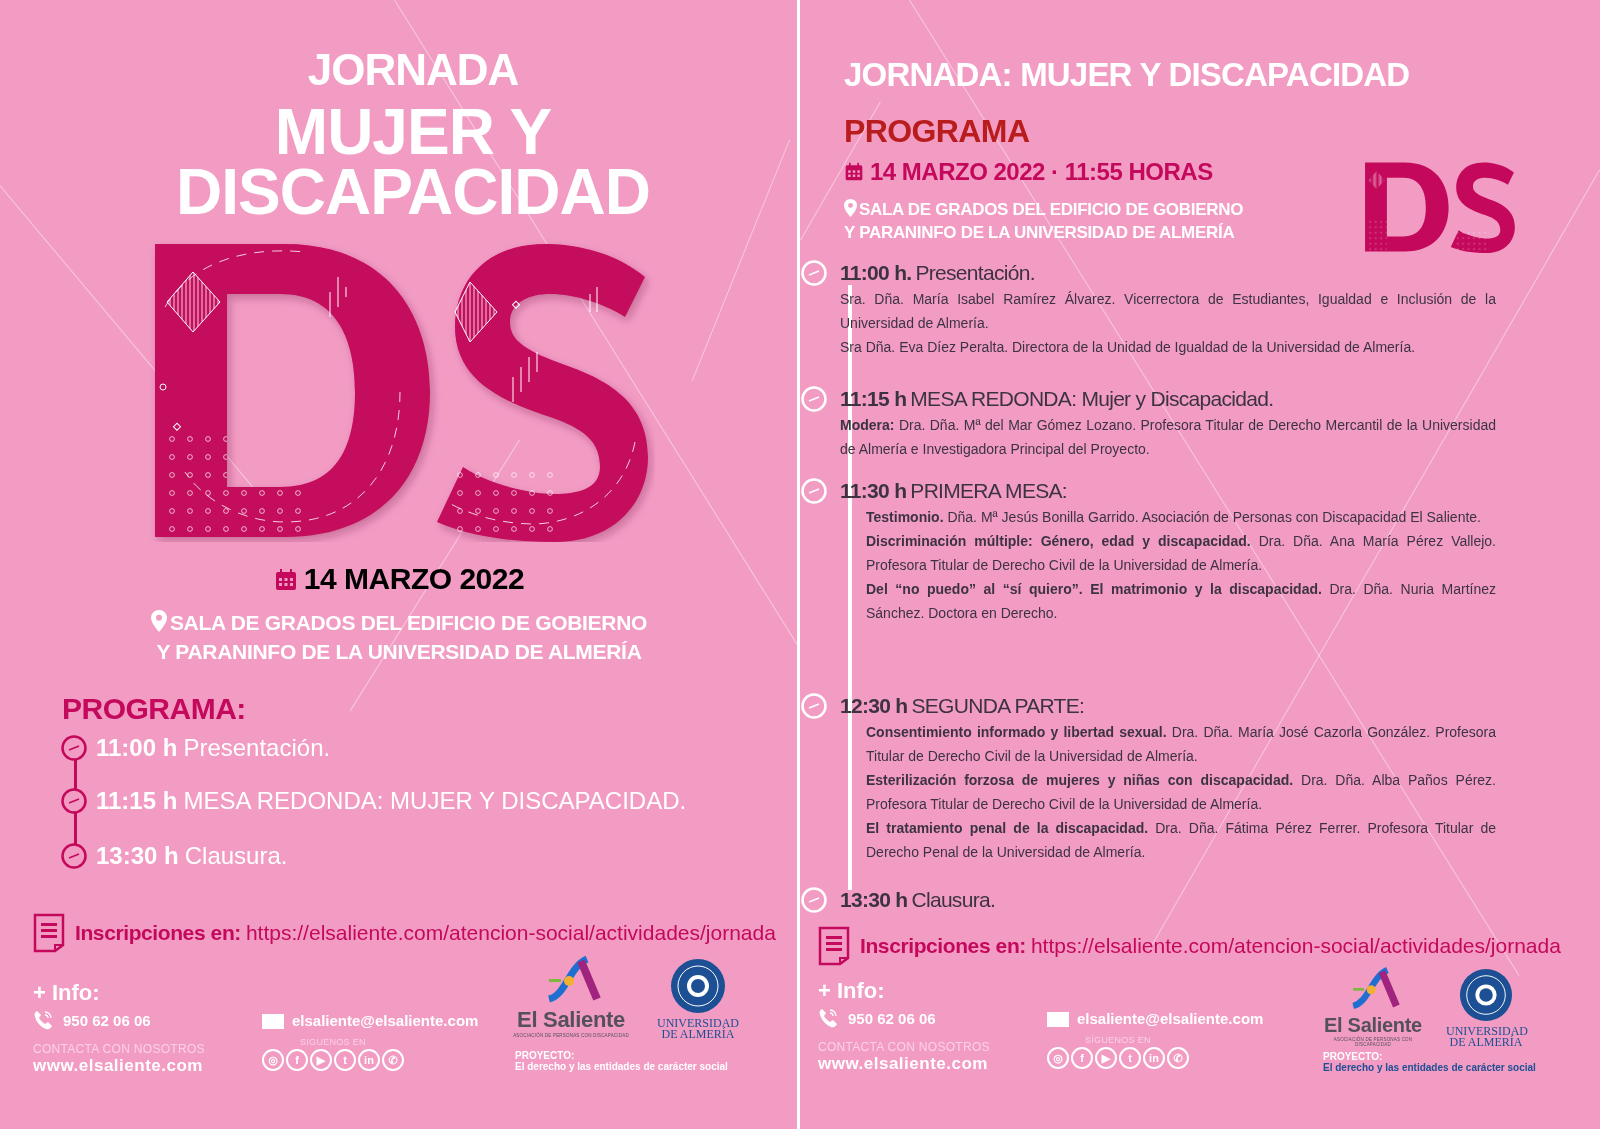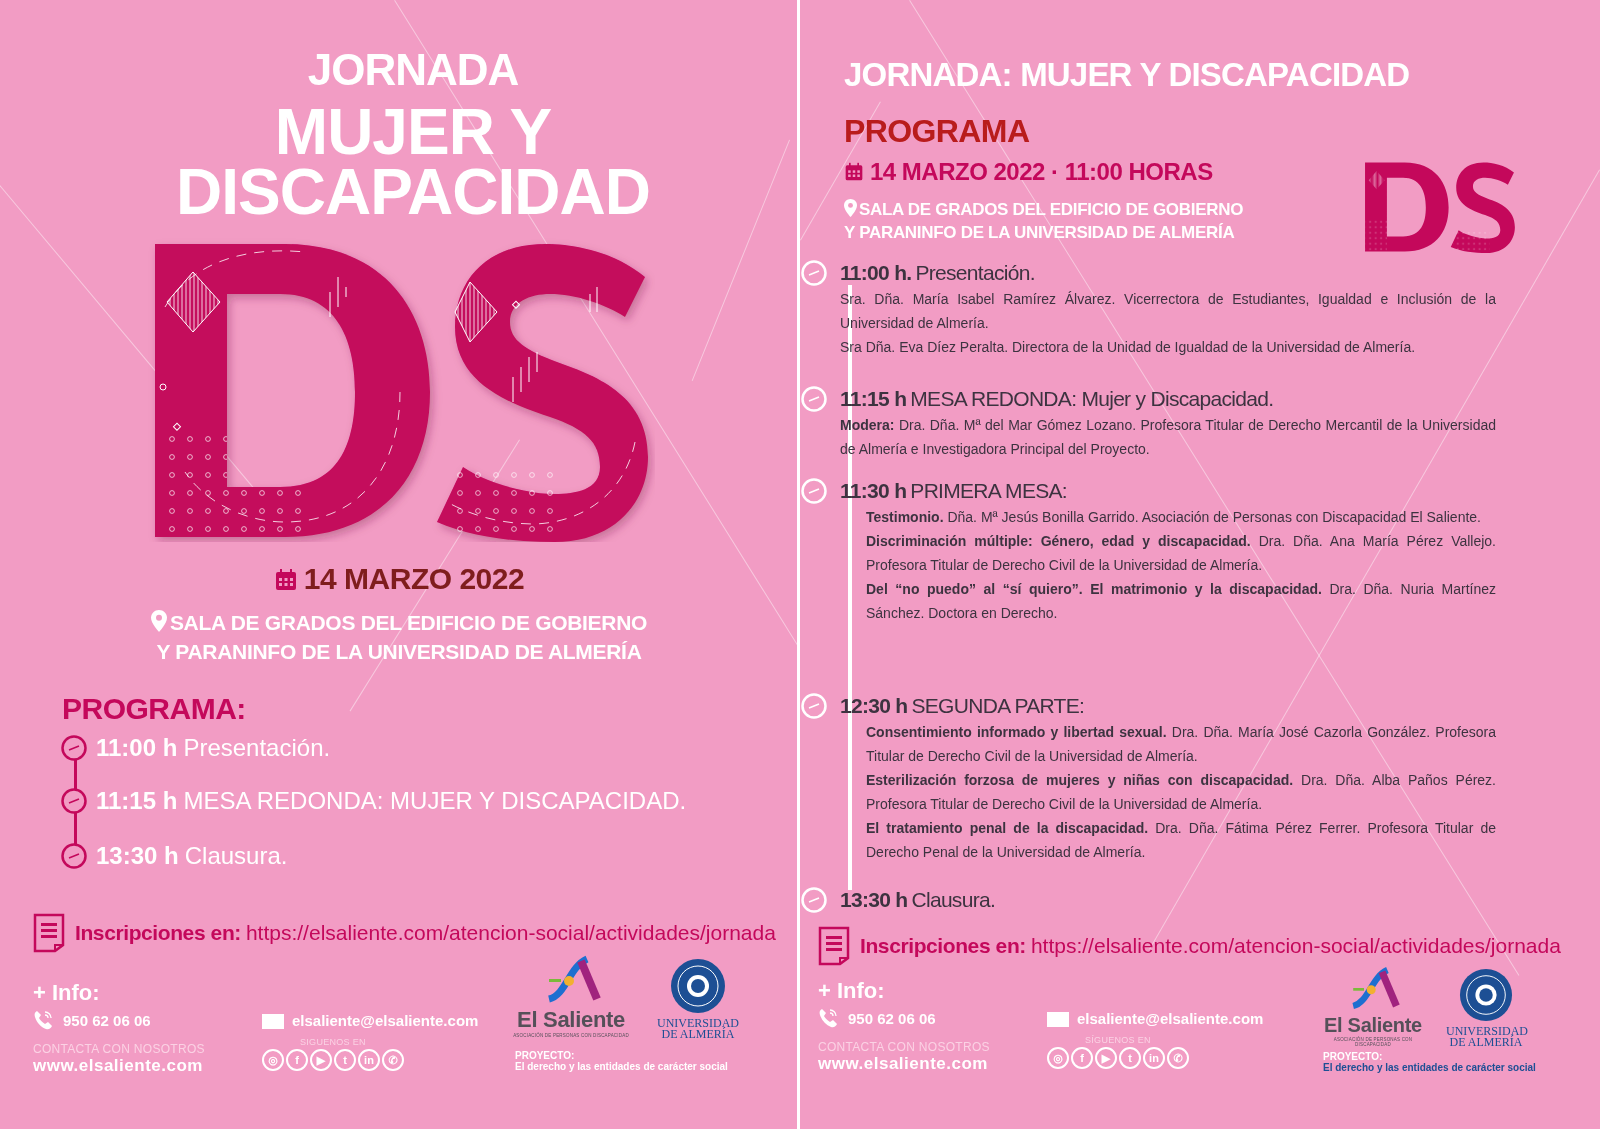--- a/index.html
+++ b/index.html
@@ -18,21 +18,21 @@
   .bgline { position: absolute; background: rgba(255,255,255,0.45); height: 1px; transform-origin: 0 0; }
 
   
   .l-title { position: absolute; left: 0; width: 798px; text-align: center; color: #fff; font-weight: bold; line-height: 1; letter-spacing: -1px; padding-left: 28px; }
   .l-title.t1 { top: 48px; font-size: 44px; }
   .l-title.t2 { top: 100px; font-size: 64px; }
   .l-title.t3 { top: 160px; font-size: 64px; }
 
   .bigDS { position: absolute; left: 145px; top: 232px; width: 510px; height: 310px; }
 
-  .l-date { position: absolute; top: 562px; left: 0; width: 798px; text-align: center; color: #7f1d1d; font-weight: bold; font-size: 30px; letter-spacing: -0.5px; }
+  .l-date { position: absolute; top: 562px; left: 0; width: 798px; text-align: center; color: #000000; font-weight: bold; font-size: 30px; letter-spacing: -0.5px; }
   .l-date .ico { display: inline-block; vertical-align: -3px; margin-right: 6px; }
   .l-venue { position: absolute; top: 608px; left: 0; width: 798px; text-align: center; color: #fff; font-weight: bold; font-size: 21px; line-height: 29px; letter-spacing: -0.3px; }
   .l-venue .ico { display: inline-block; vertical-align: -2px; margin-right: 3px; }
 
   .l-programa { position: absolute; left: 62px; top: 692px; color: #c4085b; font-weight: bold; font-size: 30px; letter-spacing: -0.5px; }
   .l-timeline { position: absolute; left: 74px; top: 752px; width: 3px; height: 106px; background: #c4085b; }
   .l-item { position: absolute; left: 60px; height: 32px; display: flex; align-items: center; color: #fff; font-size: 24px; }
   .l-item .clock { width: 28px; height: 28px; margin-right: 8px; flex: none; }
   .l-item .time { font-weight: bold; margin-right: 6px; }
 
@@ -276,21 +276,21 @@
       <rect x="16" y="1" width="2" height="5" fill="#c4085b"></rect>
       <g fill="#f29cc4">
         <rect x="5" y="10" width="3" height="3"></rect>
         <rect x="10.5" y="10" width="3" height="3"></rect>
         <rect x="16" y="10" width="3" height="3"></rect>
         <rect x="5" y="15" width="3" height="3"></rect>
         <rect x="10.5" y="15" width="3" height="3"></rect>
         <rect x="16" y="15" width="3" height="3"></rect>
       </g>
     </svg>
-  <span>14 MARZO 2022 · 11:00 HORAS</span>
+  <span>14 MARZO 2022 · 11:55 HORAS</span>
 </div>
 <div class="r-venue" style="left:844px;">
   <div><svg class="ico" width="13" height="18" viewBox="0 0 16 22">
         <path d="M8 0C3.6 0 0 3.4 0 7.8 0 13.5 8 22 8 22s8-8.5 8-14.2C16 3.4 12.4 0 8 0z" fill="#fff"></path>
         <circle cx="8" cy="7.8" r="3" fill="#f29cc4"></circle>
       </svg><span>SALA DE GRADOS DEL EDIFICIO DE GOBIERNO</span></div>
   <div>Y PARANINFO DE LA UNIVERSIDAD DE ALMERÍA</div>
 </div>
 
 <svg class="smallDS" viewBox="0 0 510 310">

